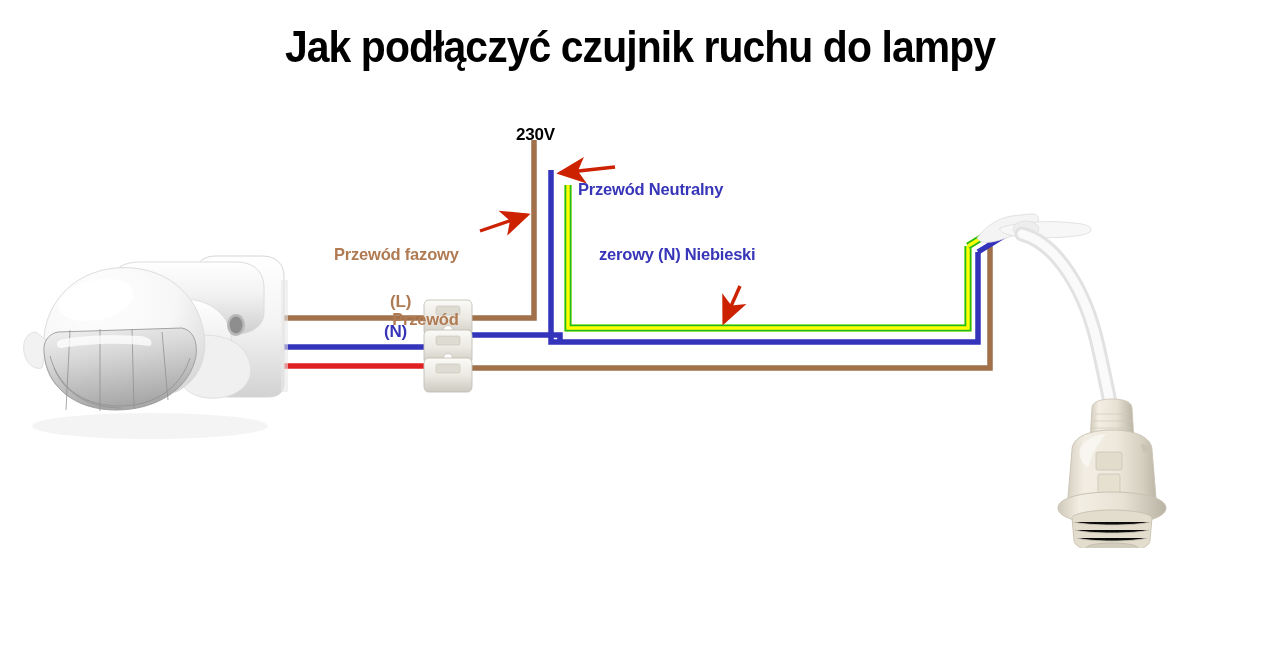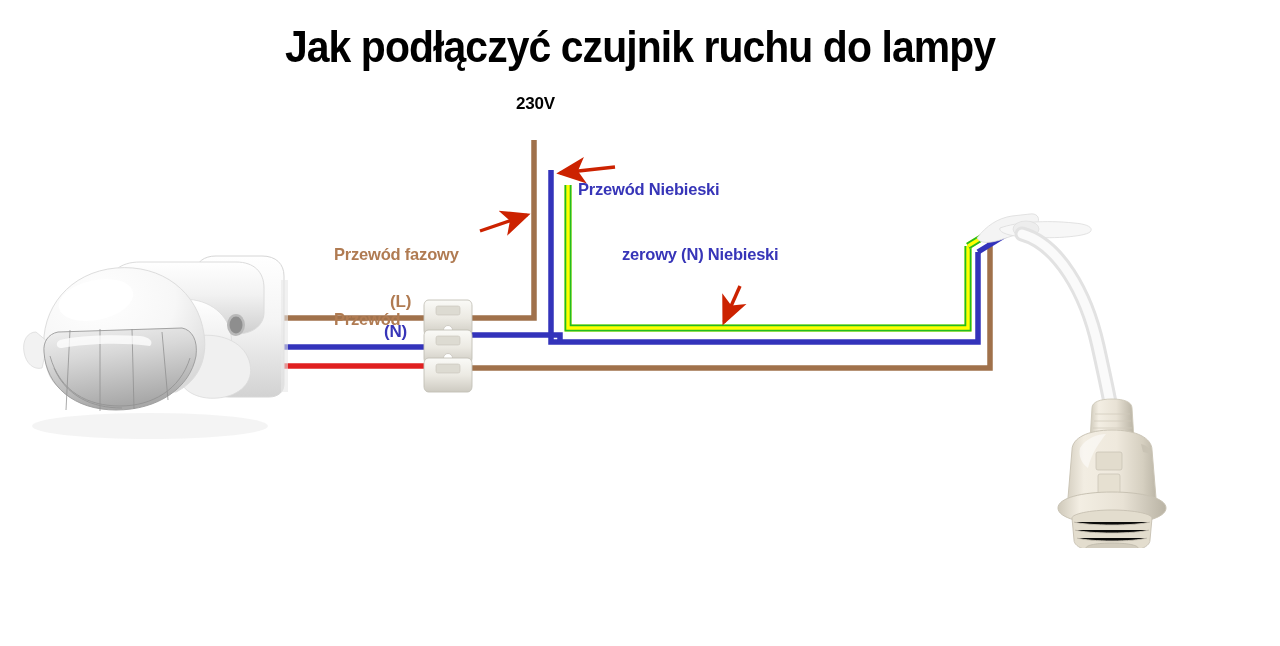--- a/index.html
+++ b/index.html
@@ -37,31 +37,31 @@
     width: 1280px;
     text-align: center;
     font-size: 44px;
     font-weight: bold;
     color: #000000;
     letter-spacing: -1px;
     transform: scaleX(0.93);
   }
   #label-230v {
     left: 516px;
-    top: 94px;
+    top: 125px;
     font-size: 17px;
     color: #000000;
   }
   .lbl-blue { color: #3735b8; font-size: 16.5px; }
   .lbl-brown { color: #b07b52; font-size: 16.5px; }
   .lbl-green { color: #2faa52; font-size: 16.5px; }
   .lbl-line { line-height: 27px; }
 
   #label-neutral { left: 578px; top: 138px; }
-  #label-phase   { left: 334px; top: 203px; }
+  #label-phase   { left: 334px; top: 203px; text-align: right; }
   #label-pe      { left: 648px; top: 244px; }
   #label-L { left: 390px; top: 292px; font-size: 17px; color: #b07b52; }
   #label-N { left: 384px; top: 322px; font-size: 17px; color: #3735b8; }
 </style>
 </head>
 <body>
 
 <div id="stage">
 
   <svg id="diagram-svg" viewBox="0 0 1280 646">
@@ -274,22 +274,22 @@
       <path d="M480,231 L527,215" fill="none" stroke="#cc2200" stroke-width="3.4" marker-end="url(#arrowRed)"></path>
       <path d="M740,286 L724,322" fill="none" stroke="#cc2200" stroke-width="3.4" marker-end="url(#arrowRed)"></path>
     </g>
   </svg>
 
   <div class="txt" id="page-title">Jak podłączyć czujnik ruchu do lampy</div>
 
   <div class="txt" id="label-230v">230V</div>
 
   <div class="txt lbl-blue" id="label-neutral">
-    <div class="lbl-line">Przewód Niebieski</div>
-    <div class="lbl-line" style="margin-left:44px">zerowy (N) Niebieski</div>
+    <div class="lbl-line">Przewód Neutralny</div>
+    <div class="lbl-line" style="margin-left:21px">zerowy (N) Niebieski</div>
   </div>
 
   <div class="txt lbl-brown" id="label-phase">
     <div class="lbl-line">Przewód fazowy</div>
     <div class="lbl-line">Przewód</div>
   </div>
 
 
   <div class="txt" id="label-L">(L)</div>
   <div class="txt" id="label-N">(N)</div>

